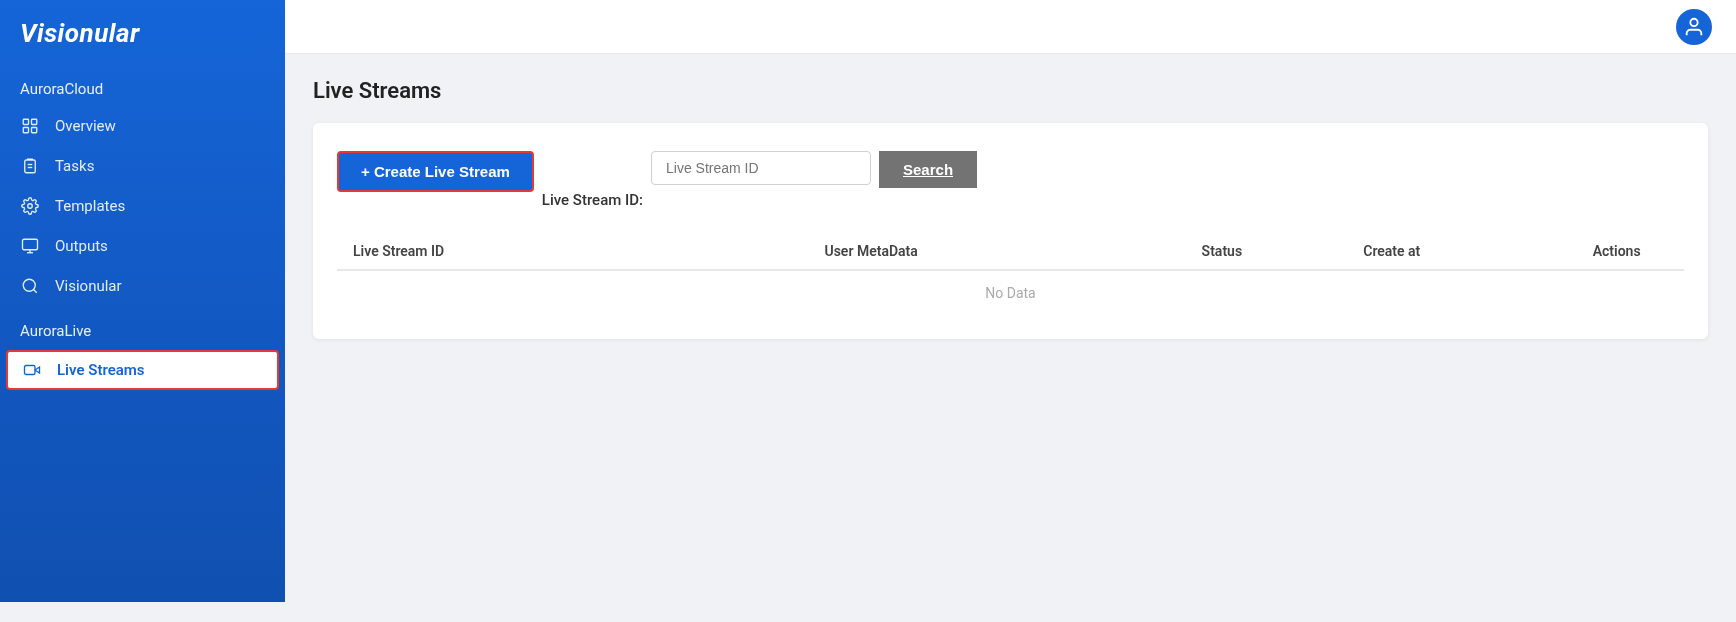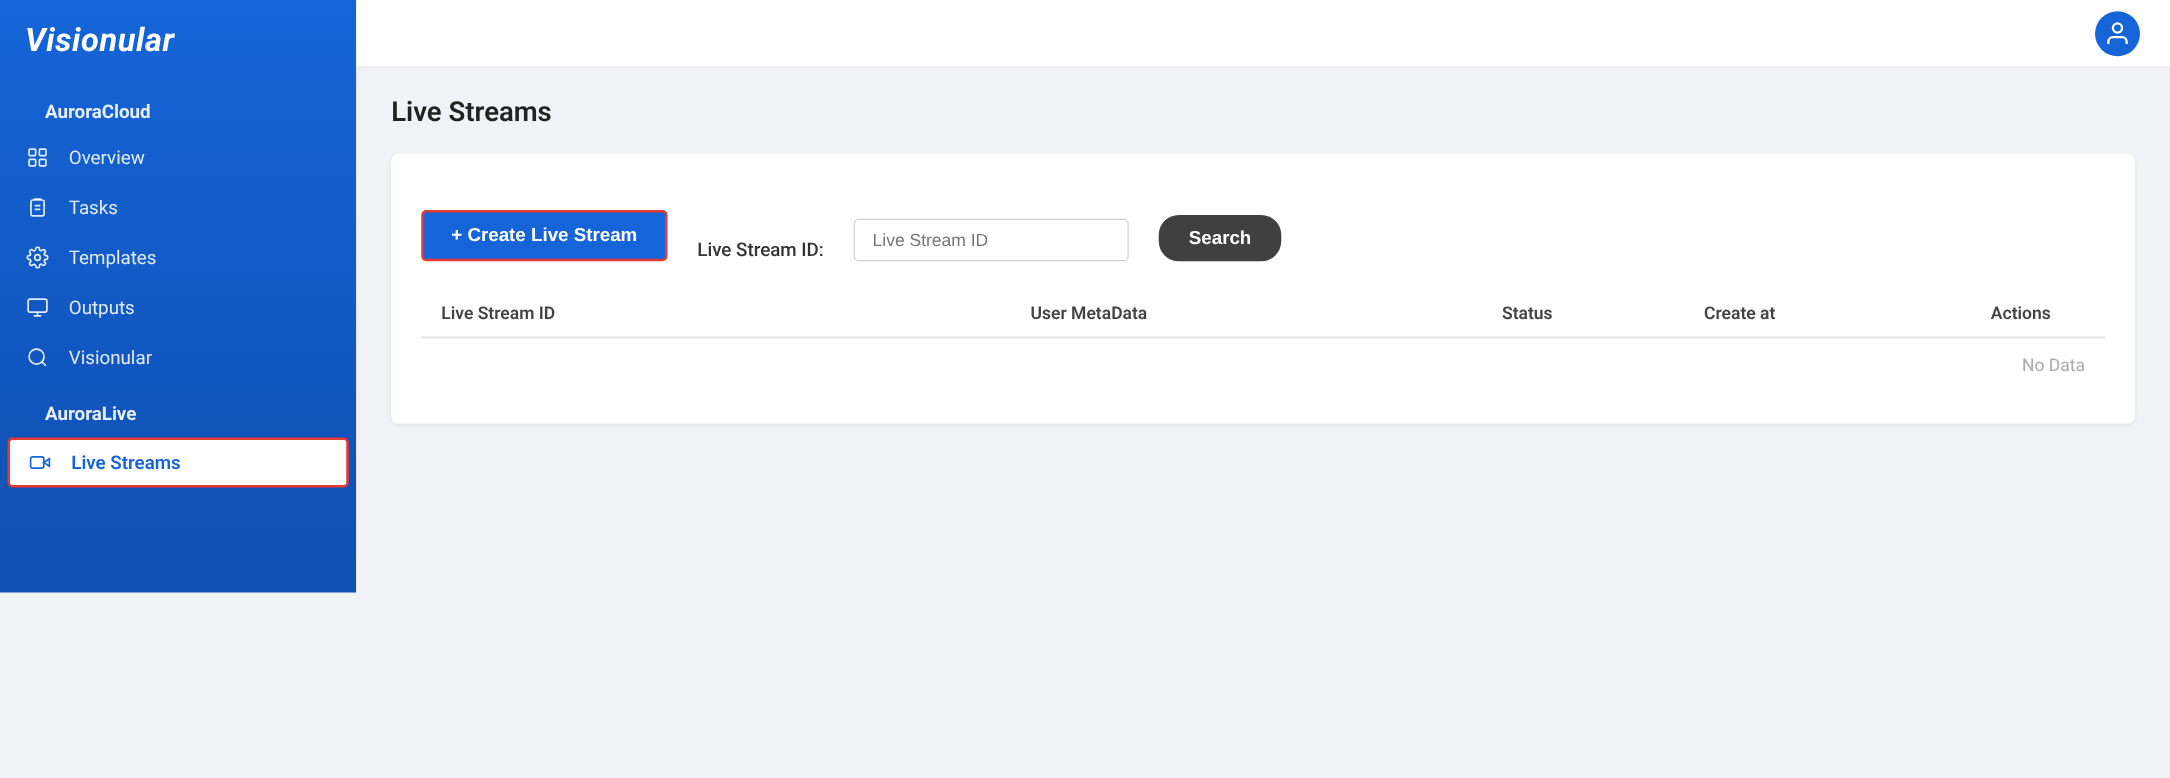--- a/index.html
+++ b/index.html
@@ -6,36 +6,36 @@
     body { font-family: -apple-system, BlinkMacSystemFont, 'Segoe UI', Roboto, sans-serif; display: flex; height: 622px; overflow: hidden; background: #f0f2f5; }
 
     
     .sidebar {
       width: 285px;
       min-width: 285px;
       background: linear-gradient(180deg, #1565d8 0%, #1257c0 60%, #1050b0 100%);
       display: flex;
       flex-direction: column;
       color: white;
-      height: 474px;
+      height: 602px;
       overflow: hidden;
     }
     .sidebar-logo {
       padding: 18px 20px 16px 20px;
       font-size: 26px;
       font-weight: 700;
       letter-spacing: 0.5px;
       color: white;
       border-bottom: none;
     }
     .sidebar-logo span { font-style: italic; }
     .sidebar-section-title {
-      padding: 16px 20px 8px 36px;
-      font-size: 15px;
-      font-weight: 700;
+      padding: 16px 20px 8px 20px;
+      font-size: 15px;
+      font-weight: 400;
       color: rgba(255,255,255,0.9);
     }
     .sidebar-item {
       display: flex;
       align-items: center;
       padding: 10px 20px;
       font-size: 15px;
       color: rgba(255,255,255,0.88);
       cursor: pointer;
       gap: 15px;
@@ -105,22 +105,22 @@
       margin-bottom: 20px;
     }
     .card {
       background: white;
       border-radius: 6px;
       padding: 28px 24px 24px 24px;
       box-shadow: 0 1px 4px rgba(0,0,0,0.07);
     }
     .toolbar {
       display: flex;
-      align-items: flex-end;
-      gap: 24px;
+      align-items: flex-start;
+      gap: 8px;
       margin-bottom: 24px;
     }
     .create-btn {
       background: #1565d8;
       color: white;
       border: 2.5px solid #e53935;
       border-radius: 4px;
       padding: 10px 22px;
       font-size: 15px;
       font-weight: 600;
@@ -137,28 +137,29 @@
     .search-input {
       border: 1px solid #d0d0d0;
       border-radius: 4px;
       padding: 8px 14px;
       font-size: 14px;
       color: #999;
       width: 220px;
       outline: none;
     }
     .search-btn {
-      background: #404040;
+      background: #737373;
       color: white;
       border: none;
-      border-radius: 16px;
+      border-radius: 0;
       padding: 10px 24px;
       font-size: 15px;
       font-weight: 600;
       cursor: pointer;
+      text-decoration: underline;
     }
 
     
     .data-table {
       width: 100%;
       border-collapse: collapse;
       font-size: 14px;
     }
     .data-table thead tr {
       border-bottom: 2px solid #e8e8e8;
@@ -172,21 +173,20 @@
     }
     .data-table th:last-child { text-align: center; }
     .data-table td {
       padding: 14px 16px;
       color: #888;
       text-align: center;
     }
     .no-data-row td {
       color: #aaa;
       font-size: 14px;
-      text-align: right;
     }
     .col-id { width: 35%; }
     .col-meta { width: 28%; }
     .col-status { width: 12%; }
     .col-create { width: 15%; }
     .col-actions { width: 10%; }
   </style>
 </head>
 <body>
 

